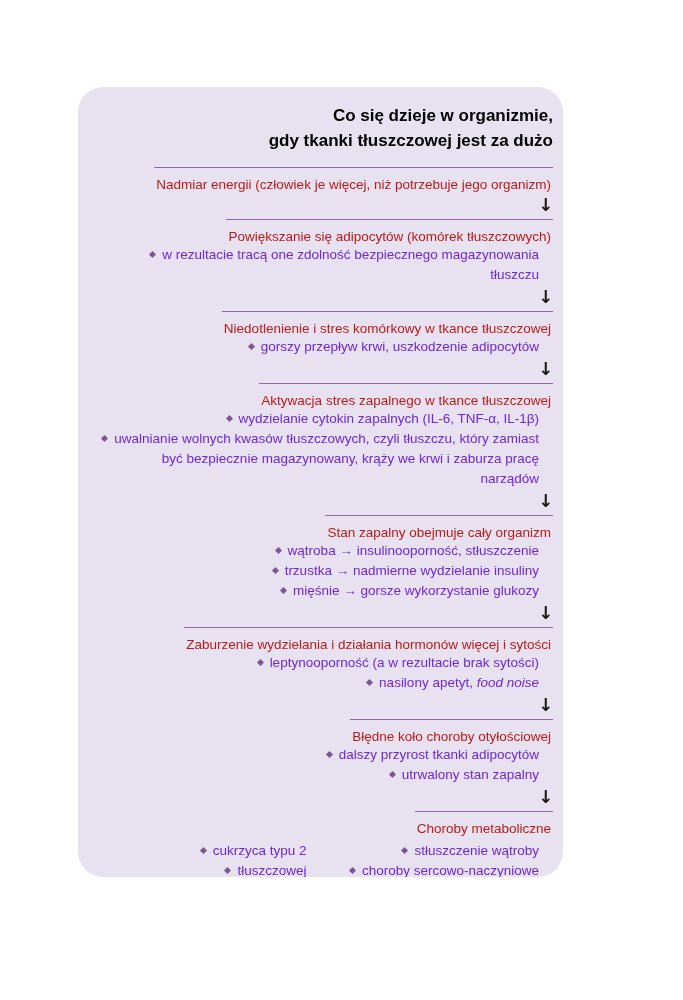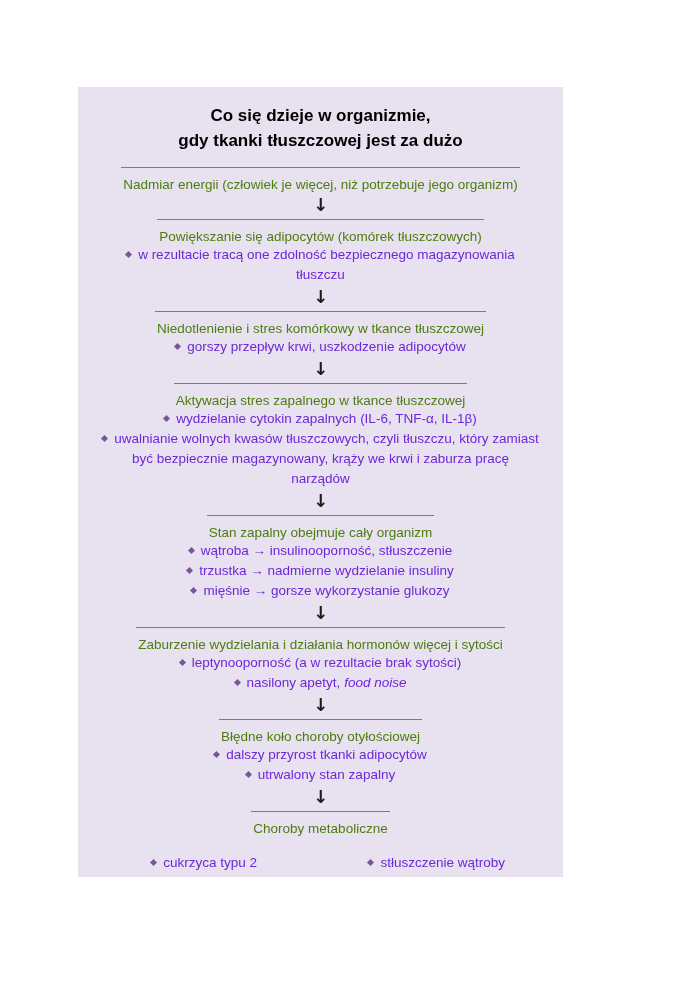--- a/index.html
+++ b/index.html
@@ -10,42 +10,43 @@
   }
   .page { position: relative; width: 683px; height: 1000px; background: #ffffff; }
 
   .panel {
     position: absolute;
     left: 78px; top: 87px;
     width: 485px; height: 790px;
     background: #e8e1ef;
     box-sizing: border-box;
     padding: 16px 10px 0 10px;
-    text-align: center;
+    text-align: right;
     color: #3a383b;
     overflow: hidden;
+    border-radius: 25px;
   }
 
   .title {
     margin: 0 0 14px 0;
     font-size: 17px;
     line-height: 25px;
     font-weight: bold;
     color: #000000;
   }
 
   .sec { margin-top: 5px; }
 
   .heading {
     display: inline-block;
     border-top: 1.5px solid #8e6ba0;
     padding: 8px 2px 0 2px;
     font-size: 13.5px;
     line-height: 17px;
-    color: #4d7c0f;
+    color: #b91c1c;
   }
 
   .bullet-line {
     font-size: 13.5px;
     line-height: 20px;
     color: #6d28d9;
     padding: 0 14px;
   }
 
   .diamond {
@@ -61,21 +62,21 @@
     font-family: "DejaVu Sans", sans-serif;
     font-size: 18px;
     line-height: 19px;
     font-weight: bold;
     color: #1d1c1a;
     margin: 2px 0 0 0;
   }
 
   .cols {
     display: flex;
-    margin-top: 16px;
+    margin-top: 4px;
   }
   .col { flex: 1; }
   .italic { font-style: italic; }
 </style>
 </head>
 <body>
 
 <div class="page">
   <section class="panel">
 

